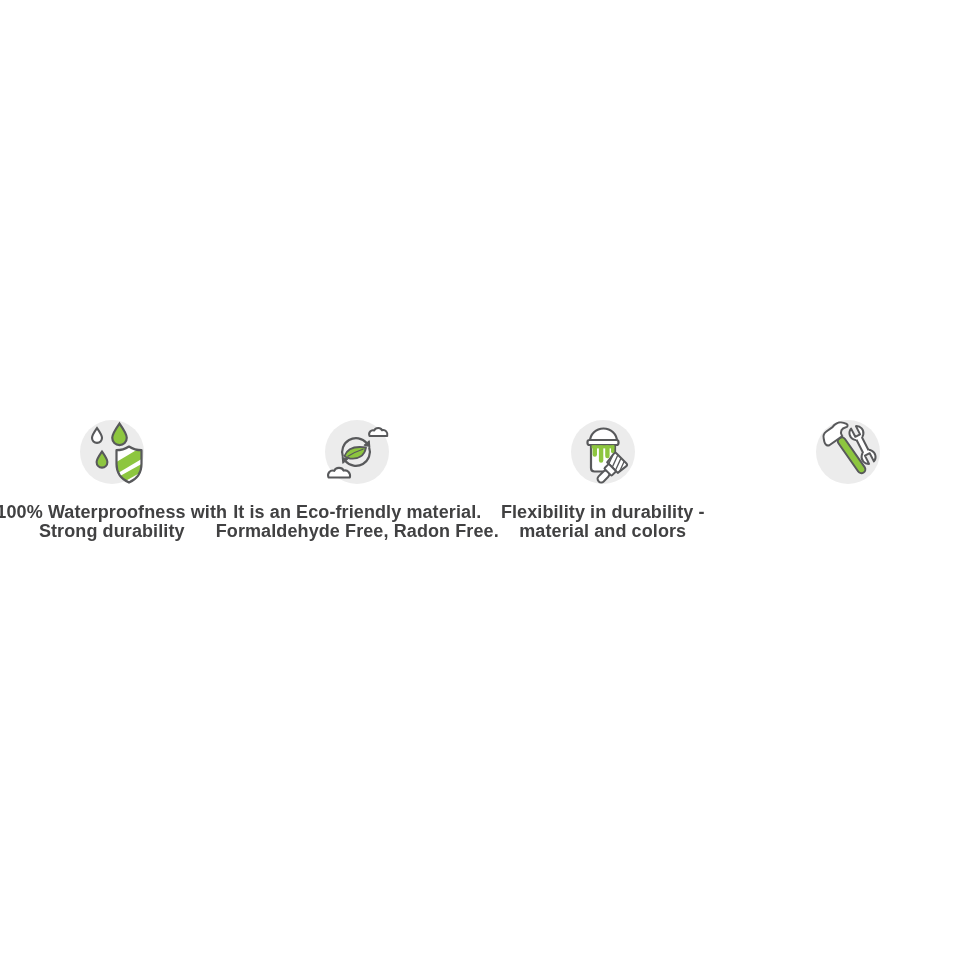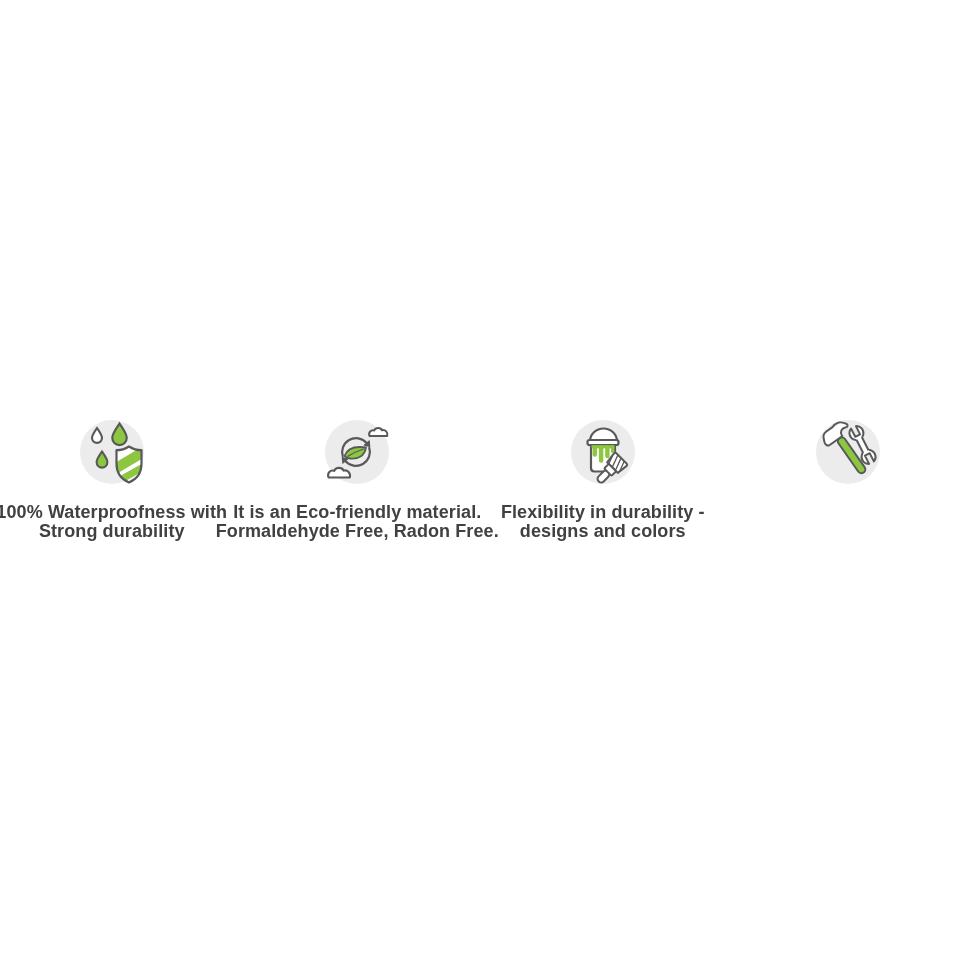--- a/index.html
+++ b/index.html
@@ -103,21 +103,21 @@
         <g transform="translate(28,61) rotate(45)" stroke="#58595b" fill="#ffffff">
           <rect x="-3.6" y="-13" width="7.2" height="13.5" rx="3.5" stroke-width="2"></rect>
           <path d="M-7.5,-19 L-8.8,-29.5 Q-9.2,-31.9 -6.7,-31.9 L6.7,-31.9 Q9.2,-31.9 8.8,-29.5 L7.5,-19 Z" stroke-width="2" stroke-linejoin="round"></path>
           <path d="M-5,-31.5 L-0.5,-19.5 M-0.5,-31.5 L4,-19.5 M4,-31.5 L7.8,-21.5 M-8.3,-27.5 L-5.4,-19.5" fill="none" stroke-width="1.3"></path>
           <rect x="-5.2" y="-19" width="10.4" height="6.5" rx="1" stroke-width="2"></rect>
         </g>
       </svg>
     </div>
     <p class="caption">
       <span class="line">Flexibility in durability -</span>
-      <span class="line">designs and colors</span>
+      <span class="line">material and colors</span>
     </p>
   </div>
 
   <div class="feature">
     <div class="icon-circle">
       <svg viewBox="0 0 64 64" width="64" height="64">
         <circle cx="32" cy="32" r="32" fill="#ececec"></circle>
         <g transform="translate(46.5,25) rotate(-27)">
           <path d="M-2.7,-19.8 A7,7 0 1 0 2.7,-19.8 L2.7,-10.6 L-2.7,-10.6 Z" fill="#ffffff" stroke="#58595b" stroke-width="2" stroke-linejoin="round"></path>
           <path d="M-2.7,19.8 A7,7 0 1 1 2.7,19.8 L2.7,10.6 L-2.7,10.6 Z" fill="#ffffff" stroke="#58595b" stroke-width="2" stroke-linejoin="round"></path>

